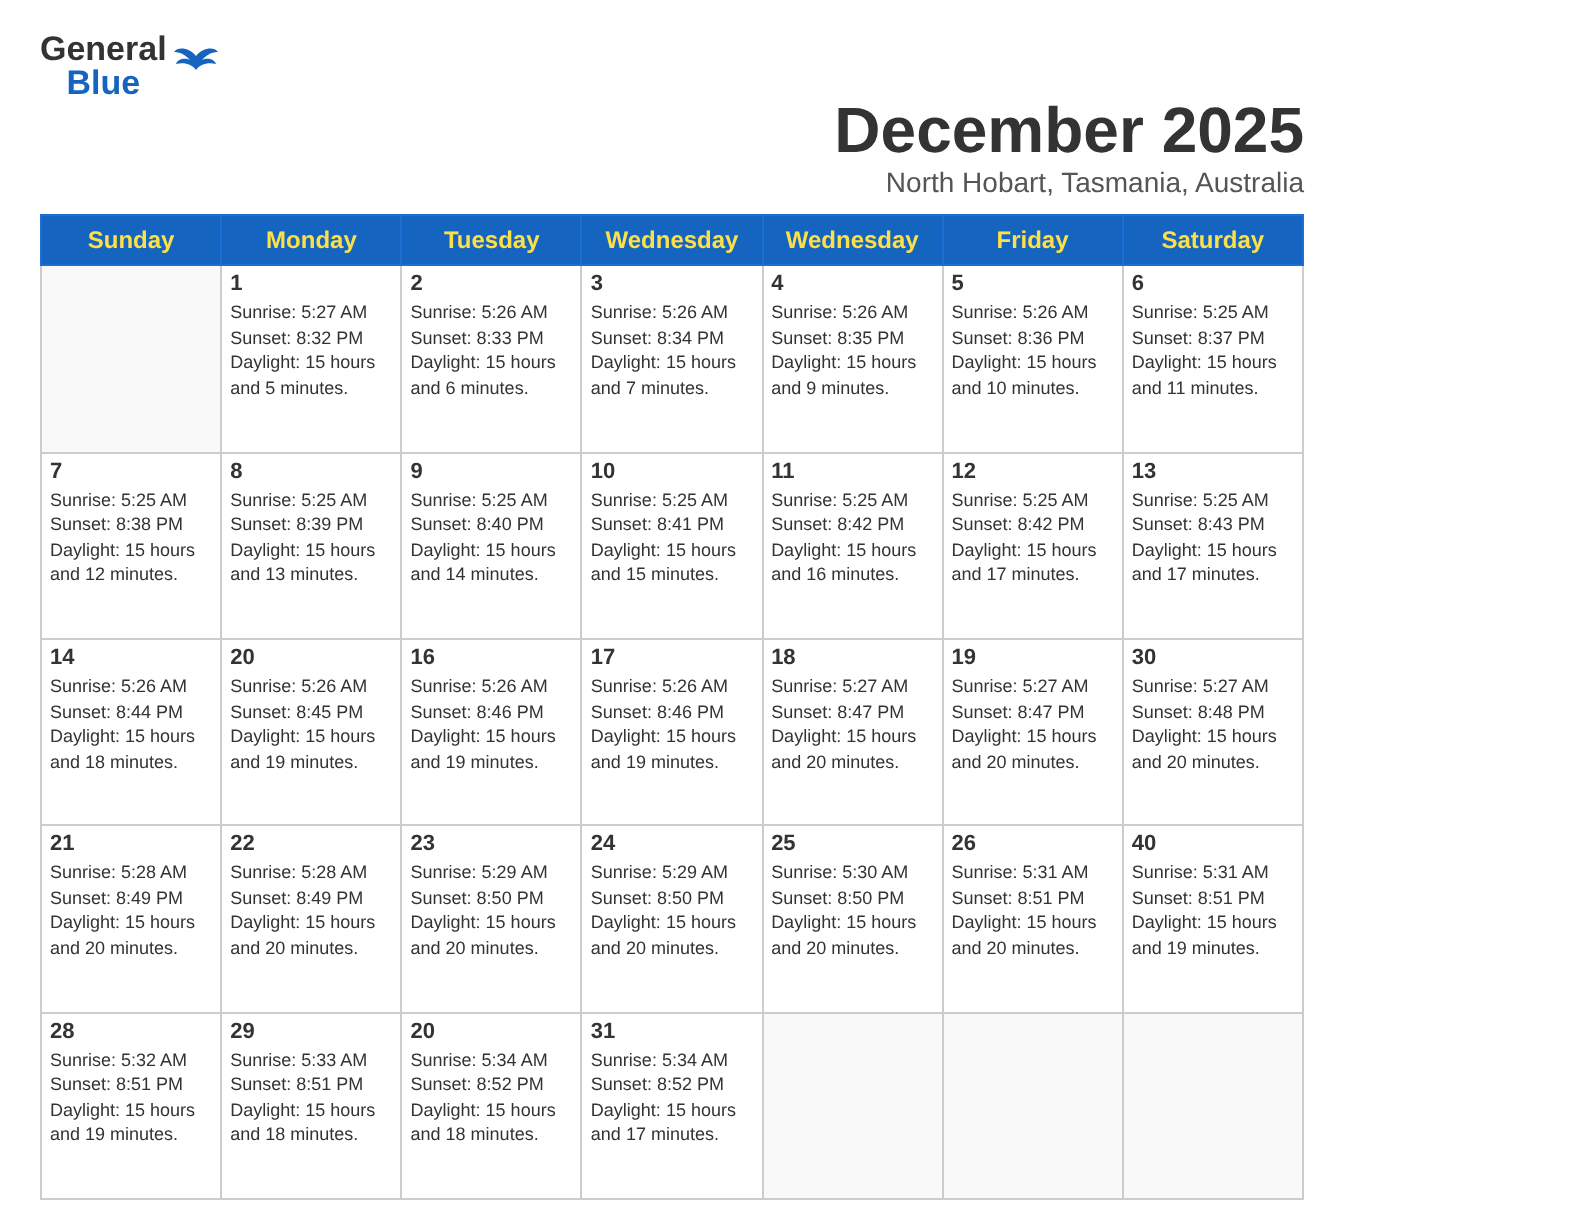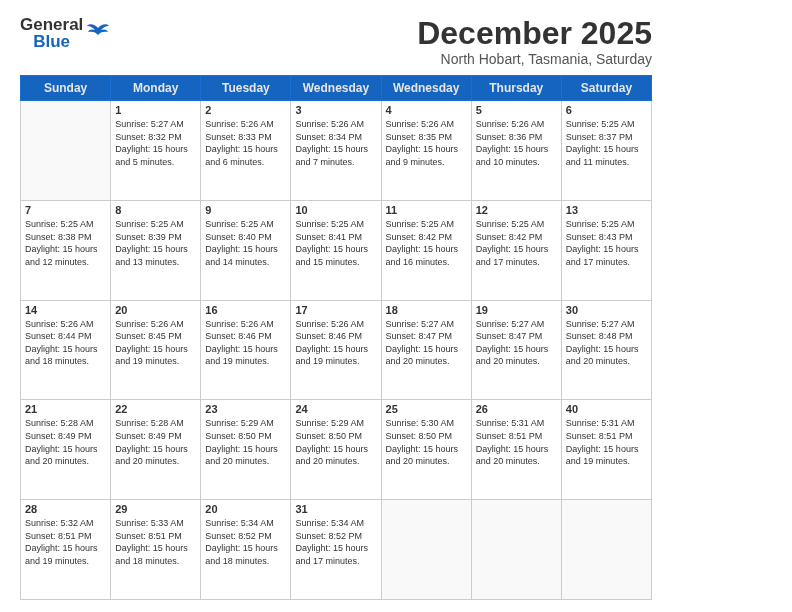--- a/index.html
+++ b/index.html
@@ -29,35 +29,36 @@
       align-items: flex-start;
     }
     .title-block {
       text-align: right;
     }
     .month-title {
       font-size: 32px;
       font-weight: bold;
       color: #333;
       line-height: 1.1;
+      margin-top: 32px;
     }
     .subtitle {
       font-size: 14px;
       color: #555;
     }
     .calendar {
       flex: 1;
       border: 1px solid #ccc;
       border-collapse: collapse;
       width: 100%;
       table-layout: fixed;
     }
     .calendar th {
       background: #1565c0;
-      color: #e5e5e5;
+      color: #fde047;
       font-size: 12px;
       font-weight: bold;
       padding: 5px 4px;
       text-align: center;
       border: 1px solid #1a6fd4;
       margin-left: 16px;
     }
     .calendar td {
       border: 1px solid #ccc;
       vertical-align: top;
@@ -92,33 +93,33 @@
           <span style="font-size:17px; font-weight:bold; color:#333;">General</span>
           <span style="font-size:17px; font-weight:bold; color:#1565c0;text-align:center;">Blue</span>
         </div>
         <svg width="26" height="26" viewBox="0 0 26 26">
           <path d="M13 8 C16 4, 22 3, 24 6 C20 6, 18 8, 16 10 C18 9, 22 9, 23 12 C19 11, 15 12, 13 15 C11 12, 7 11, 3 12 C4 9, 8 9, 10 10 C8 8, 6 6, 2 6 C4 3, 10 4, 13 8Z" fill="#1565c0"></path>
         </svg>
       </div>
     </div>
     <div class="title-block">
       <div class="month-title">December 2025</div>
-      <div class="subtitle">North Hobart, Tasmania, Saturday</div>
+      <div class="subtitle">North Hobart, Tasmania, Australia</div>
     </div>
   </div>
 
   <table class="calendar" id="cal-table">
     <thead id="cal-head">
         <tr>
           <th>Sunday</th>
           <th>Monday</th>
           <th>Tuesday</th>
           <th>Wednesday</th>
           <th>Wednesday</th>
-          <th>Thursday</th>
+          <th>Friday</th>
           <th>Saturday</th>
         </tr>
       </thead>
     <tbody id="cal-body">
         <tr>
           <td class="empty-cell"></td>
           <td>
             <span class="day-num">1</span>
             <div class="day-info">Sunrise: 5:27 AM<br>Sunset: 8:32 PM<br>Daylight: 15 hours<br>and 5 minutes.</div>
           </td>

